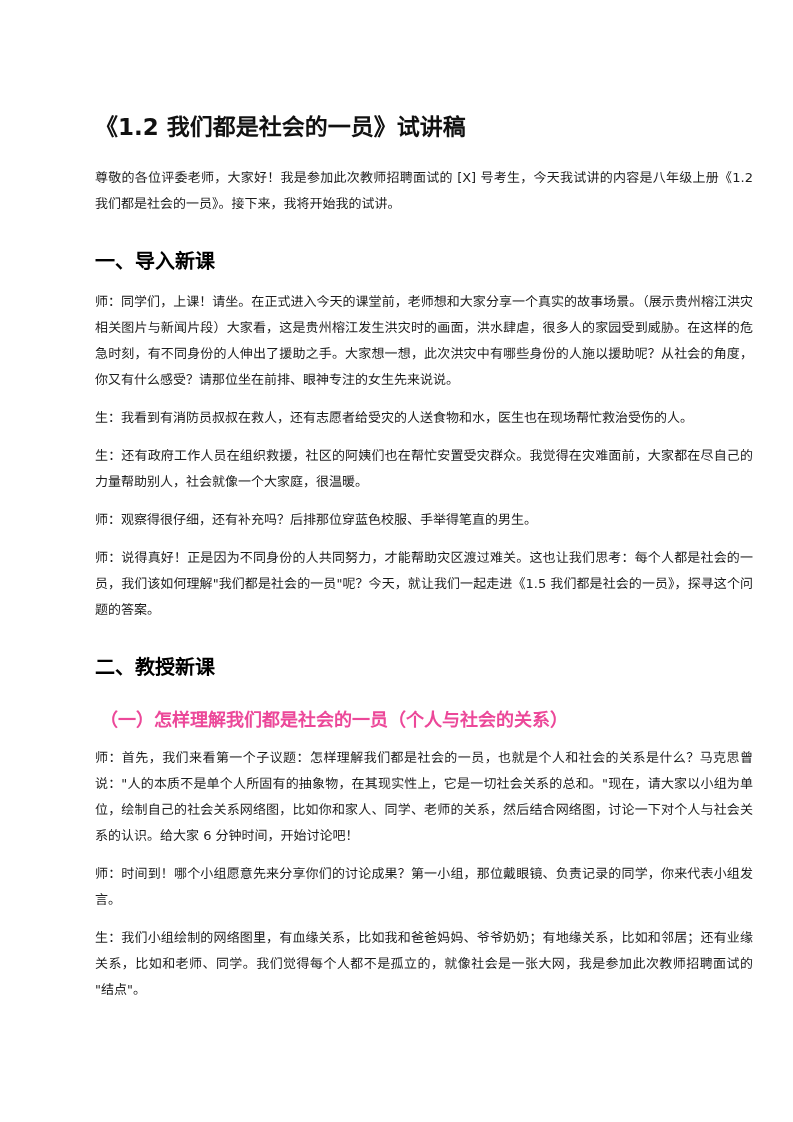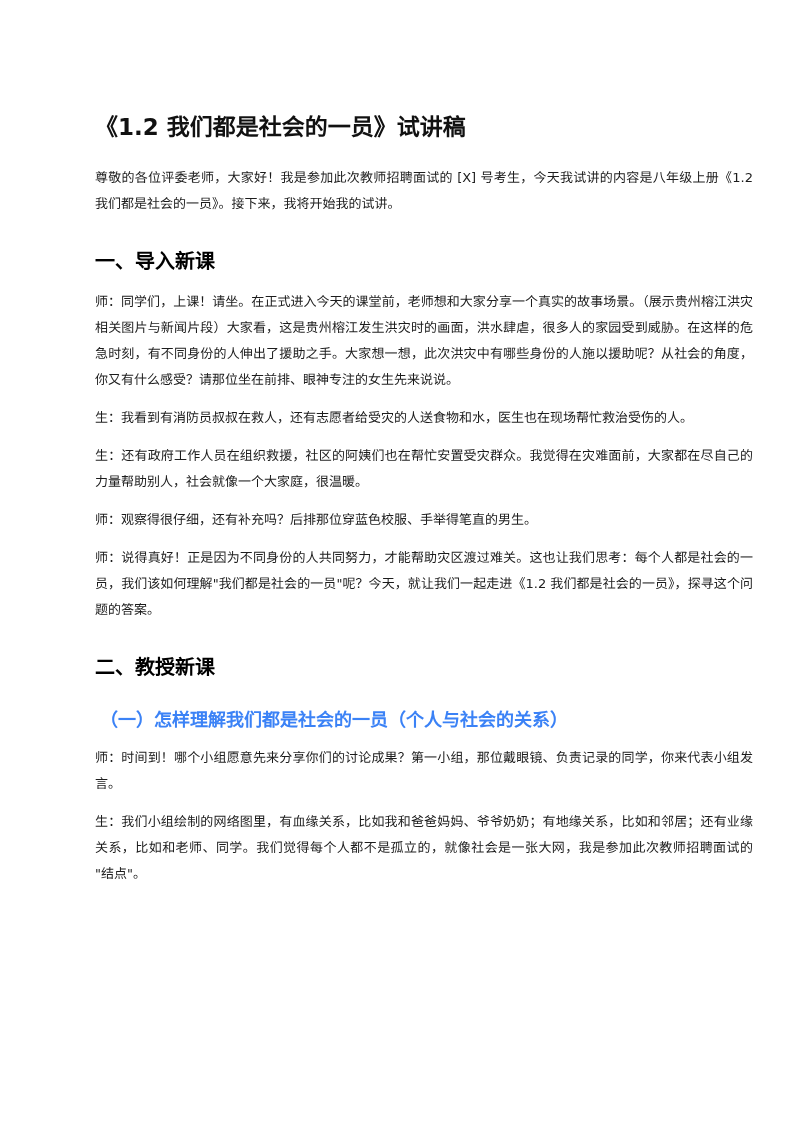--- a/index.html
+++ b/index.html
@@ -34,21 +34,21 @@
   .h2 {
     font-size: 20px;
     font-weight: bold;
     color: #000000;
     line-height: 1.4;
     margin: 30px 0 14px 0;
   }
   .h3 {
     font-size: 18px;
     font-weight: bold;
-    color: #3b82f6;
+    color: #ec4899;
     line-height: 1.4;
     margin: 26px 0 13px 0;
     padding-left: 5px;
   }
   p.para {
     font-size: 13px;
     color: #1c1c1c;
     line-height: 26px;
     margin: 0 0 12px 0;
     text-align: justify;
@@ -74,25 +74,26 @@
   <h2 class="h2">一、导入新课</h2>
 
   <p class="para">师：同学们，上课！请坐。在正式进入今天的课堂前，老师想和大家分享一个真实的故事场景。（展示贵州榕江洪灾相关图片与新闻片段）大家看，这是贵州榕江发生洪灾时的画面，洪水肆虐，很多人的家园受到威胁。在这样的危急时刻，有不同身份的人伸出了援助之手。大家想一想，此次洪灾中有哪些身份的人施以援助呢？从社会的角度，你又有什么感受？请那位坐在前排、眼神专注的女生先来说说。</p>
 
   <p class="para">生：我看到有消防员叔叔在救人，还有志愿者给受灾的人送食物和水，医生也在现场帮忙救治受伤的人。</p>
 
   <p class="para">生：还有政府工作人员在组织救援，社区的阿姨们也在帮忙安置受灾群众。我觉得在灾难面前，大家都在尽自己的力量帮助别人，社会就像一个大家庭，很温暖。</p>
 
   <p class="para">师：观察得很仔细，还有补充吗？后排那位穿蓝色校服、手举得笔直的男生。</p>
 
-  <p class="para">师：说得真好！正是因为不同身份的人共同努力，才能帮助灾区渡过难关。这也让我们思考：每个人都是社会的一员，我们该如何理解"我们都是社会的一员"呢？今天，就让我们一起走进《1.2 我们都是社会的一员》，探寻这个问题的答案。</p>
+  <p class="para">师：说得真好！正是因为不同身份的人共同努力，才能帮助灾区渡过难关。这也让我们思考：每个人都是社会的一员，我们该如何理解"我们都是社会的一员"呢？今天，就让我们一起走进《1.5 我们都是社会的一员》，探寻这个问题的答案。</p>
 
   <h2 class="h2">二、教授新课</h2>
 
   <h3 class="h3">（一）怎样理解我们都是社会的一员（个人与社会的关系）</h3>
 
+  <p class="para">师：首先，我们来看第一个子议题：怎样理解我们都是社会的一员，也就是个人和社会的关系是什么？马克思曾说："人的本质不是单个人所固有的抽象物，在其现实性上，它是一切社会关系的总和。"现在，请大家以小组为单位，绘制自己的社会关系网络图，比如你和家人、同学、老师的关系，然后结合网络图，讨论一下对个人与社会关系的认识。给大家 6 分钟时间，开始讨论吧！</p>
 
 
   <p class="para">师：时间到！哪个小组愿意先来分享你们的讨论成果？第一小组，那位戴眼镜、负责记录的同学，你来代表小组发言。</p>
 
   <p class="para">生：我们小组绘制的网络图里，有血缘关系，比如我和爸爸妈妈、爷爷奶奶；有地缘关系，比如和邻居；还有业缘关系，比如和老师、同学。我们觉得每个人都不是孤立的，就像社会是一张大网，我是参加此次教师招聘面试的 "结点"。</p>
 
 </div>
 
 </body></html>

